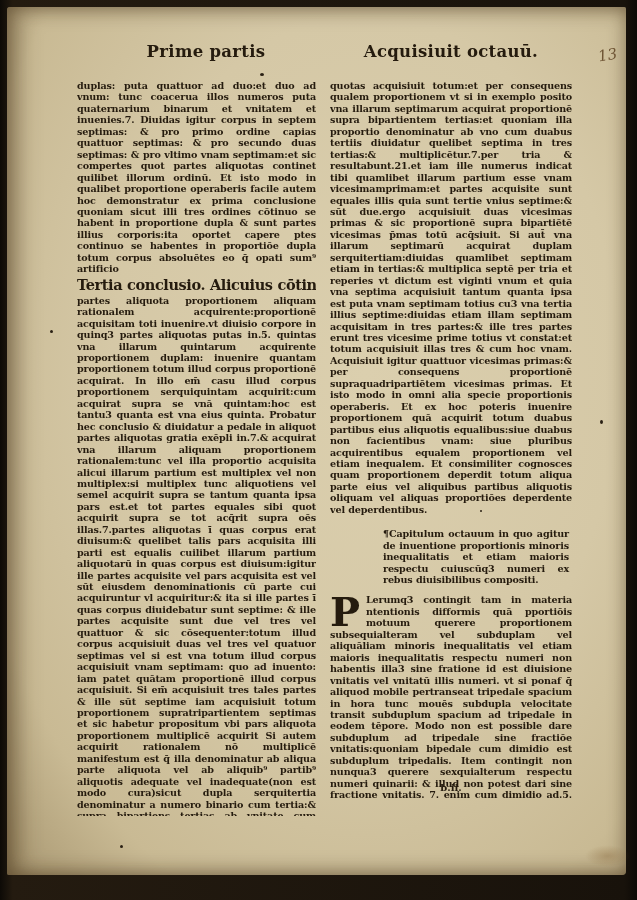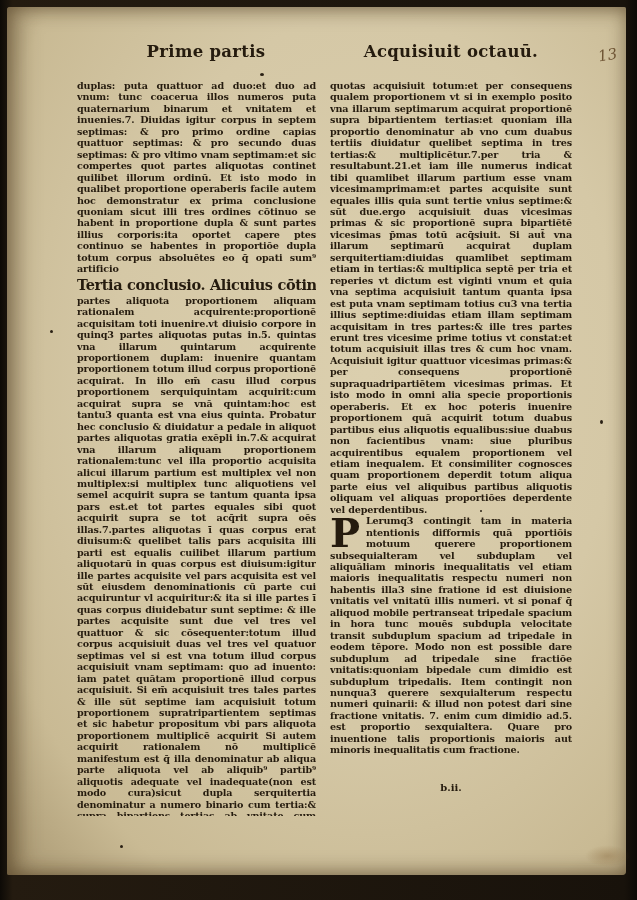--- a/index.html
+++ b/index.html
@@ -90,20 +90,21 @@
   <div id="folio">13</div>
 
   <div id="col-left" class="col ink">
     <div>duplas: puta quattuor ad duo:et duo ad vnum: tunc coacerua illos numeros puta quaternarium binarum et vnitatem et inuenies.7. Diuidas igitur corpus in septem septimas: &amp; pro primo ordine capias quattuor septimas: &amp; pro secundo duas septimas: &amp; pro vltimo vnam septimam:et sic compertes quot partes aliquotas continet quilibet illorum ordinū. Et isto modo in qualibet proportione operaberis facile autem hoc demonstratur ex prima conclusione quoniam sicut illi tres ordines cōtinuo se habent in proportione dupla &amp; sunt partes illius corporis:ita oportet capere ptes continuo se habentes in proportiōe dupla totum corpus absoluētes eo q̄ opati sum⁹ artificio</div>
     <div class="subhead">Tertia conclusio. Alicuius cōtinui</div>
     <div>partes aliquota proportionem aliquam rationalem acquirente:proportionē acquisitam toti inuenire.vt diuisio corpore in quinq3 partes aliquotas putas in.5. quintas vna illarum quintarum acquirente proportionem duplam: inuenire quantam proportionem totum illud corpus proportionē acquirat. In illo em̄ casu illud corpus proportionem serquiquintam acquirit:cum acquirat supra se vnā quintam:hoc est tantu3 quanta est vna eius quinta. Probatur hec conclusio &amp; diuidatur a pedale in aliquot partes aliquotas gratia exēpli in.7.&amp; acquirat vna illarum aliquam proportionem rationalem:tunc vel illa proportio acquisita alicui illarum partium est multiplex vel non multiplex:si multiplex tunc aliquotiens vel semel acquirit supra se tantum quanta ipsa pars est.et tot partes equales sibi quot acquirit supra se tot acq̄rit supra oēs illas.7.partes aliquotas ī quas corpus erat diuisum:&amp; quelibet talis pars acquisita illi parti est equalis cuilibet illarum partium aliquotarū in quas corpus est diuisum:igitur ille partes acquisite vel pars acquisita est vel sūt eiusdem denominationis cū parte cui acquiruntur vl acquiritur:&amp; ita si ille partes ī quas corpus diuidebatur sunt septime: &amp; ille partes acquisite sunt due vel tres vel quattuor &amp; sic cōsequenter:totum illud corpus acquisiuit duas vel tres vel quatuor septimas vel si est vna totum illud corpus acquisiuit vnam septimam: quo ad inuento: iam patet quātam proportionē illud corpus acquisiuit. Si em̄ acquisiuit tres tales partes &amp; ille sūt septime iam acquisiuit totum proportionem supratripartientem septimas et sic habetur propositum vbi pars aliquota proportionem multiplicē acquirit Si autem acquirit rationalem nō multiplicē manifestum est q̄ illa denominatur ab aliqua parte aliquota vel ab aliquib⁹ partib⁹ aliquotis adequate vel inadequate(non est modo cura)sicut dupla serquitertia denominatur a numero binario cum tertia:&amp; supra bipartiens tertias ab vnitate cum duabus tertiis. Dato igitur q̄ aliquam talē proportionem rationalem nonmultiplicē aliqua talium partium aliquotarum acquisiuerit:adinueniendum quam proportionem acquirit totum diuidatur quelibet pars aliquota in partes aliquotas a quibus denominatur talis proportio&amp; tunc coaceruentur omnes ille partes aliquote: et numerus resultans indicabit quota pars aliquota totius est aliqua imo quelibet illarum. deinde illis omnibus addantur ille partes aliquote acquisite equales eis. &amp; sic inuentes quot partes ali</div>
   </div>
 
   <div id="col-right" class="col ink">
     <div>quotas acquisiuit totum:et per consequens qualem proportionem vt si in exemplo posito vna illarum septimarum acquirat proportionē supra bipartientem tertias:et quoniam illa proportio denominatur ab vno cum duabus tertiis diuidatur quelibet septima in tres tertias:&amp; multiplicētur.7.per tria &amp; resultabunt.21.et iam ille numerus indicat tibi quamlibet illarum partium esse vnam vicesimamprimam:et partes acquisite sunt equales illis quia sunt tertie vnius septime:&amp; sūt due.ergo acquisiuit duas vicesimas primas &amp; sic proportionē supra bipartiētē vicesimas p̄mas totū acq̄siuit. Si aut̄ vna illarum septimarū acquirat duplam serquitertiam:diuidas quamlibet septimam etiam in tertias:&amp; multiplica septē per tria et reperies vt dictum est viginti vnum et quia vna septima acquisiuit tantum quanta ipsa est puta vnam septimam totius cu3 vna tertia illius septime:diuidas etiam illam septimam acquisitam in tres partes:&amp; ille tres partes erunt tres vicesime prime totius vt constat:et totum acquisiuit illas tres &amp; cum hoc vnam. Acquisiuit igitur quattuor vicesimas primas:&amp; per consequens proportionē supraquadripartiētem vicesimas primas. Et isto modo in omni alia specie proportionis operaberis. Et ex hoc poteris inuenire proportionem quā acquirit totum duabus partibus eius aliquotis equalibus:siue duabus non facientibus vnam: siue pluribus acquirentibus equalem proportionem vel etiam inequalem. Et consimiliter cognosces quam proportionem deperdit totum aliqua parte eius vel aliquibus partibus aliquotis oliquam vel aliquas proportiōes deperdente vel deperdentibus.</div>
+    <div class="chapter-note">¶Capitulum octauum in quo agitur de inuentione proportionis minoris inequalitatis et etiam maioris respectu cuiuscūq3 numeri ex rebus diuisibilibus compositi.</div>
     <div>
       <span class="dropcap">P</span><span>Lerumq3 contingit tam in materia ntentionis difformis quā pportiōis motuum querere proportionem subsequialteram vel subduplam vel aliquāliam minoris inequalitatis vel etiam maioris inequalitatis respectu numeri non habentis illa3 sine fratione id est diuisione vnitatis vel vnitatū illis numeri. vt si ponaf q̄ aliquod mobile pertranseat tripedale spacium in hora tunc mouēs subdupla velocitate transit subduplum spacium ad tripedale in eodem tēpore. Modo non est possible dare subduplum ad tripedale sine fractiōe vnitatis:quoniam bipedale cum dimidio est subduplum tripedalis. Item contingit non nunqua3 querere sexquialterum respectu numeri quinarii: &amp; illud non potest dari sine fractione vnitatis. 7. enim cum dimidio ad.5. est proportio sexquialtera. Quare pro inuentione talis proportionis maioris aut minoris inequalitatis cum fractione.</span>
     </div>
 
   </div>
 
   <div id="signature" class="ink">b.ii.</div>
 </div>
 
 </body></html>

